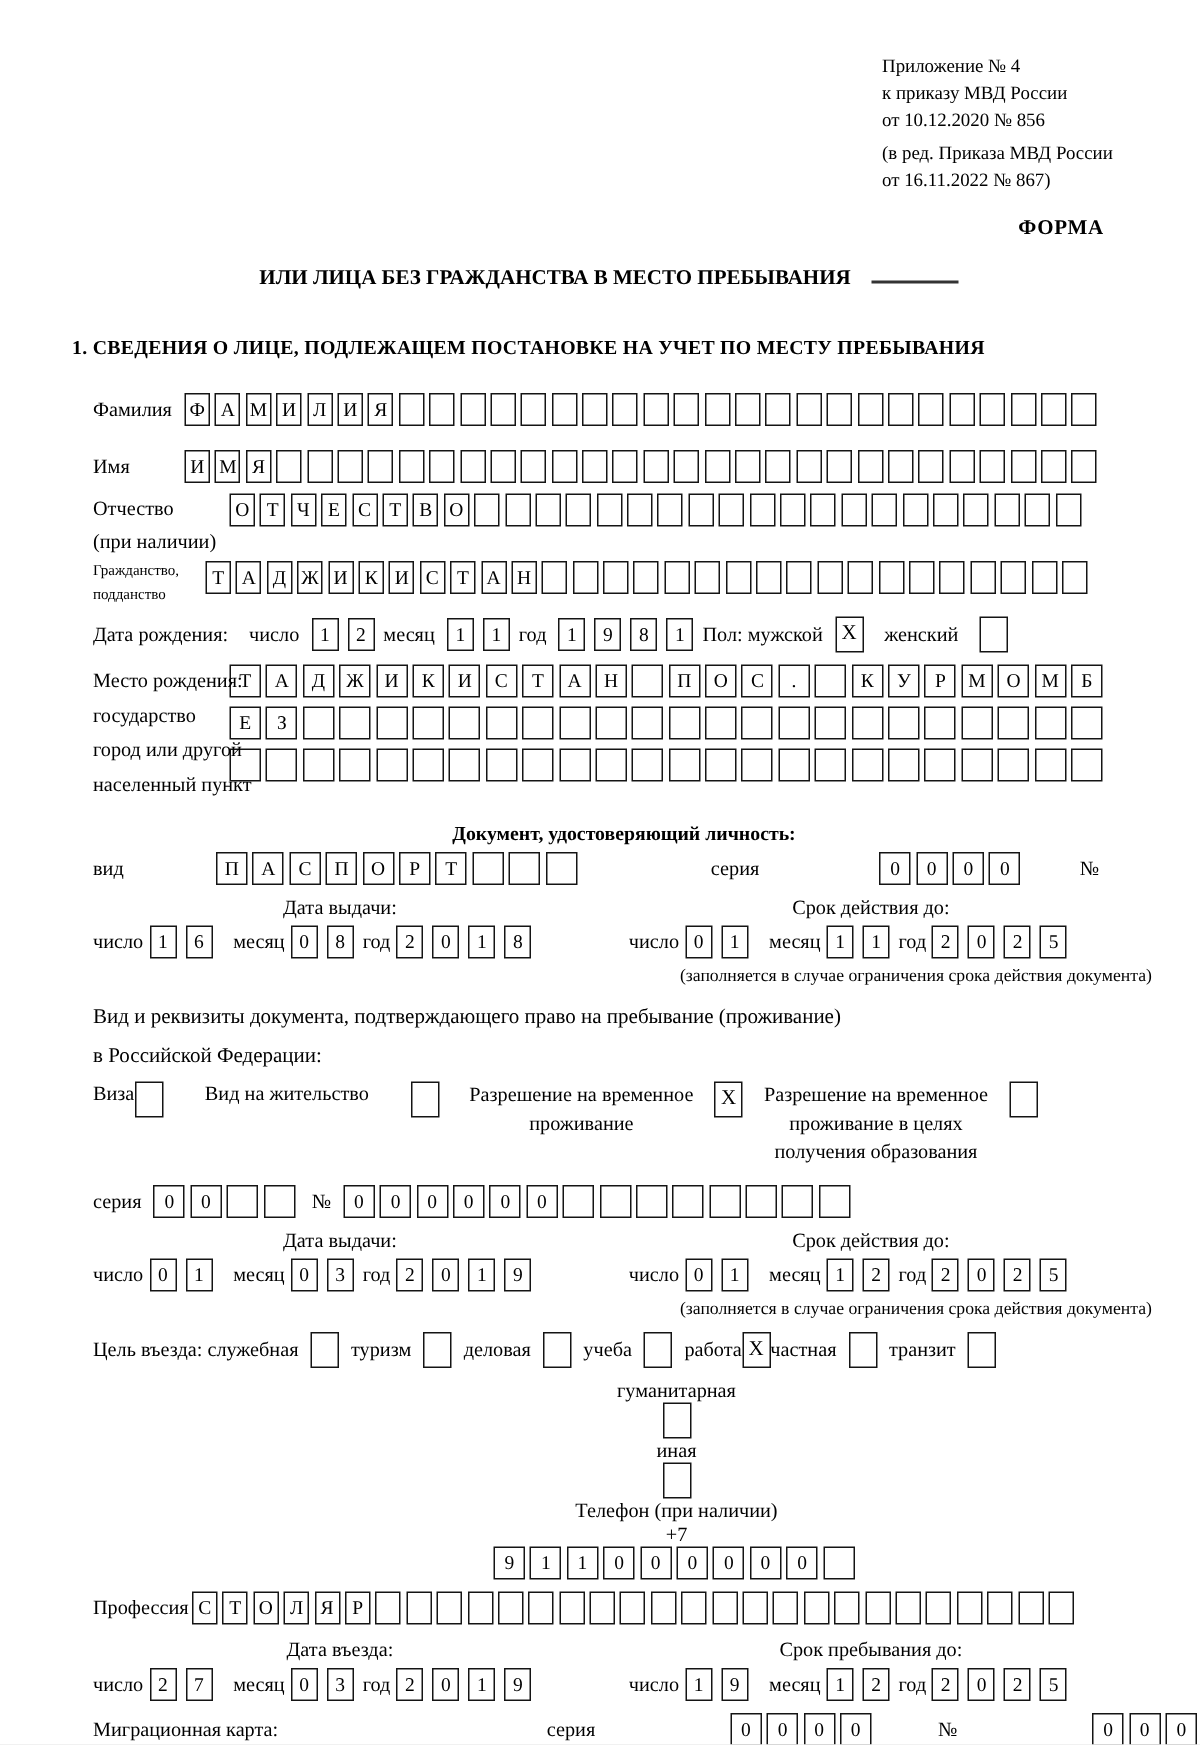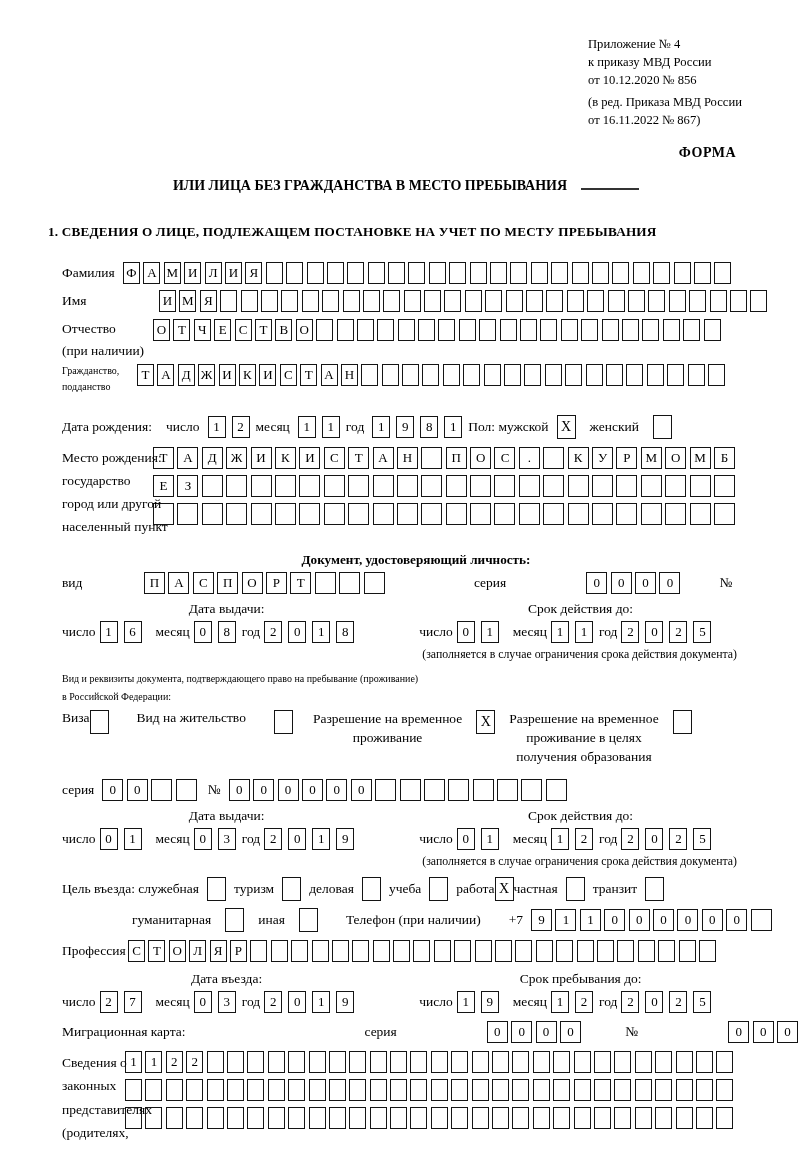--- a/index.html
+++ b/index.html
@@ -38,22 +38,22 @@
   .datecols{display:flex;margin-top:7px;}
   .dc-l{width:46.5%;}
   .dc-r{width:53.5%;}
   .dc-head{text-align:center;font-size:13.5px;margin-bottom:4px;}
   .dateline{display:flex;align-items:center;font-size:13.5px;}
   .dateline .lbl{margin-right:4px;}
   .g8{width:8px;flex:0 0 auto;}
   .g14{width:14px;flex:0 0 auto;}
   .g20{width:20px;flex:0 0 auto;}
   .g28{width:28px;flex:0 0 auto;}
-  .note-r{text-align:center;font-size:11.8px;margin-top:4px;padding-right:2px;}
-  .para{font-size:10px;line-height:1.8;margin-top:8px;}
+  .note-r{text-align:right;font-size:11.8px;margin-top:4px;padding-right:2px;}
+  .para{font-size:14px;line-height:1.8;margin-top:8px;}
   .visa-row{display:flex;align-items:flex-start;font-size:13.5px;margin-top:4px;}
   .mlc{text-align:center;line-height:1.4;}
 </style>
 </head>
 <body>
 
 <div class="page">
 
   <div class="annex">
     <div>Приложение № 4</div>
@@ -102,21 +102,21 @@
         <span class="cell"></span>
         <span class="cell"></span>
         <span class="cell"></span>
         <span class="cell"></span>
         <span class="cell"></span>
         <span class="cell"></span>
         <span class="cell"></span>
       </span>
   </div>
 
-  <div class="row" style="margin-top:6px;gap:36px;">
+  <div class="row" style="margin-top:16px;">
     <span class="lbl" style="width:61px;flex:0 0 auto;">Имя</span>
     <span class="cells">
         <span class="cell">И</span>
         <span class="cell">М</span>
         <span class="cell">Я</span>
         <span class="cell"></span>
         <span class="cell"></span>
         <span class="cell"></span>
         <span class="cell"></span>
         <span class="cell"></span>
@@ -213,21 +213,21 @@
         <span class="cell"></span>
         <span class="cell"></span>
         <span class="cell"></span>
         <span class="cell"></span>
         <span class="cell"></span>
         <span class="cell"></span>
         <span class="cell"></span>
       </span>
   </div>
 
-  <div class="row dt" style="margin-top:20px;">
+  <div class="row dt" style="margin-top:6px;">
     <span class="lbl">Дата рождения:</span>
     <span class="g14"></span>
     <span class="lbl">число</span>
       <span class="g8"></span>
     <span class="cells">
         <span class="cell">1</span>
         <span class="cell">2</span>
       </span>
     <span class="lbl">месяц</span>
       <span class="g8"></span>
@@ -565,21 +565,21 @@
     <span class="cb">X</span>
     <span class="lbl">частная</span>
       <span class="g8"></span>
     <span class="cb"></span>
       <span class="g8"></span>
     <span class="lbl">транзит</span>
       <span class="g8"></span>
     <span class="cb"></span>
   </div>
 
-  <div class="row" style="margin-top:7px;margin-left:70px;">
+  <div class="row" style="margin-top:7px;margin-left:70px;flex-direction:column;">
     <span class="lbl">гуманитарная</span>
       <span class="g14"></span>
     <span class="cb"></span>
       <span class="g14"></span>
     <span class="lbl">иная</span>
       <span class="g14"></span>
     <span class="cb"></span>
     <span class="g28"></span>
     <span class="lbl">Телефон (при наличии)</span>
     <span class="g28"></span>

